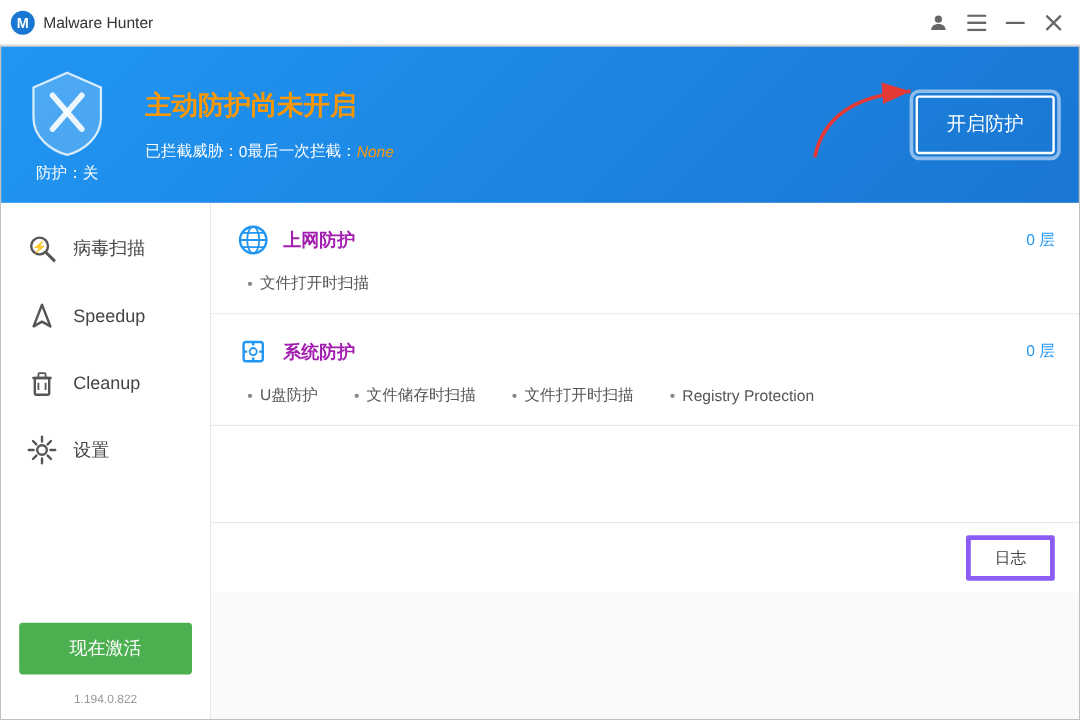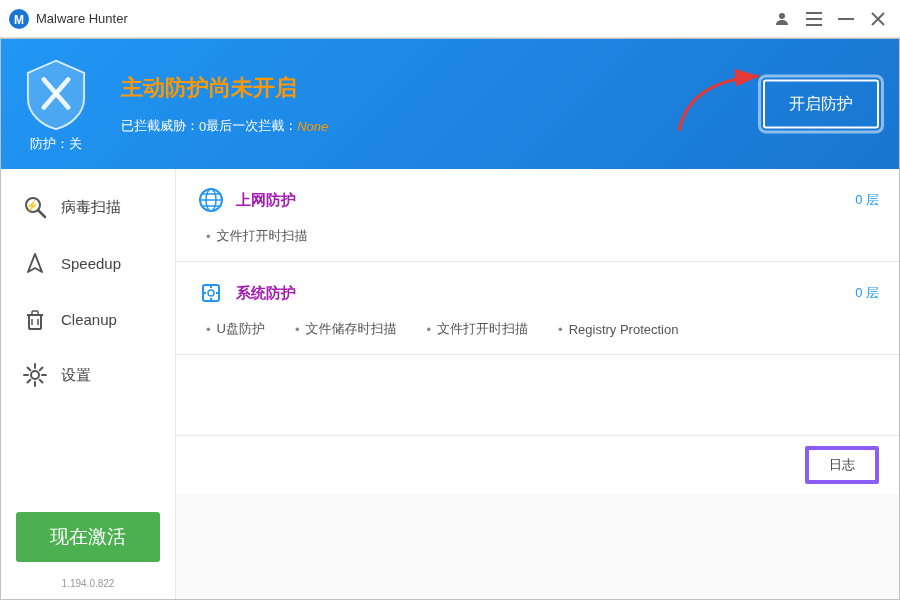--- a/index.html
+++ b/index.html
@@ -154,21 +154,21 @@
       font-size: 20px;
       color: #555;
     }
     .sidebar-spacer { flex: 1; }
     .activate-btn {
       margin: 10px 15px;
       background: #4caf50;
       color: white;
       border: none;
       padding: 12px;
-      font-size: 19px;
+      font-size: 15px;
       cursor: pointer;
       border-radius: 3px;
       font-family: inherit;
     }
     .version-text {
       text-align: center;
       color: #999;
       font-size: 10px;
       padding: 6px 0 10px 0;
     }

